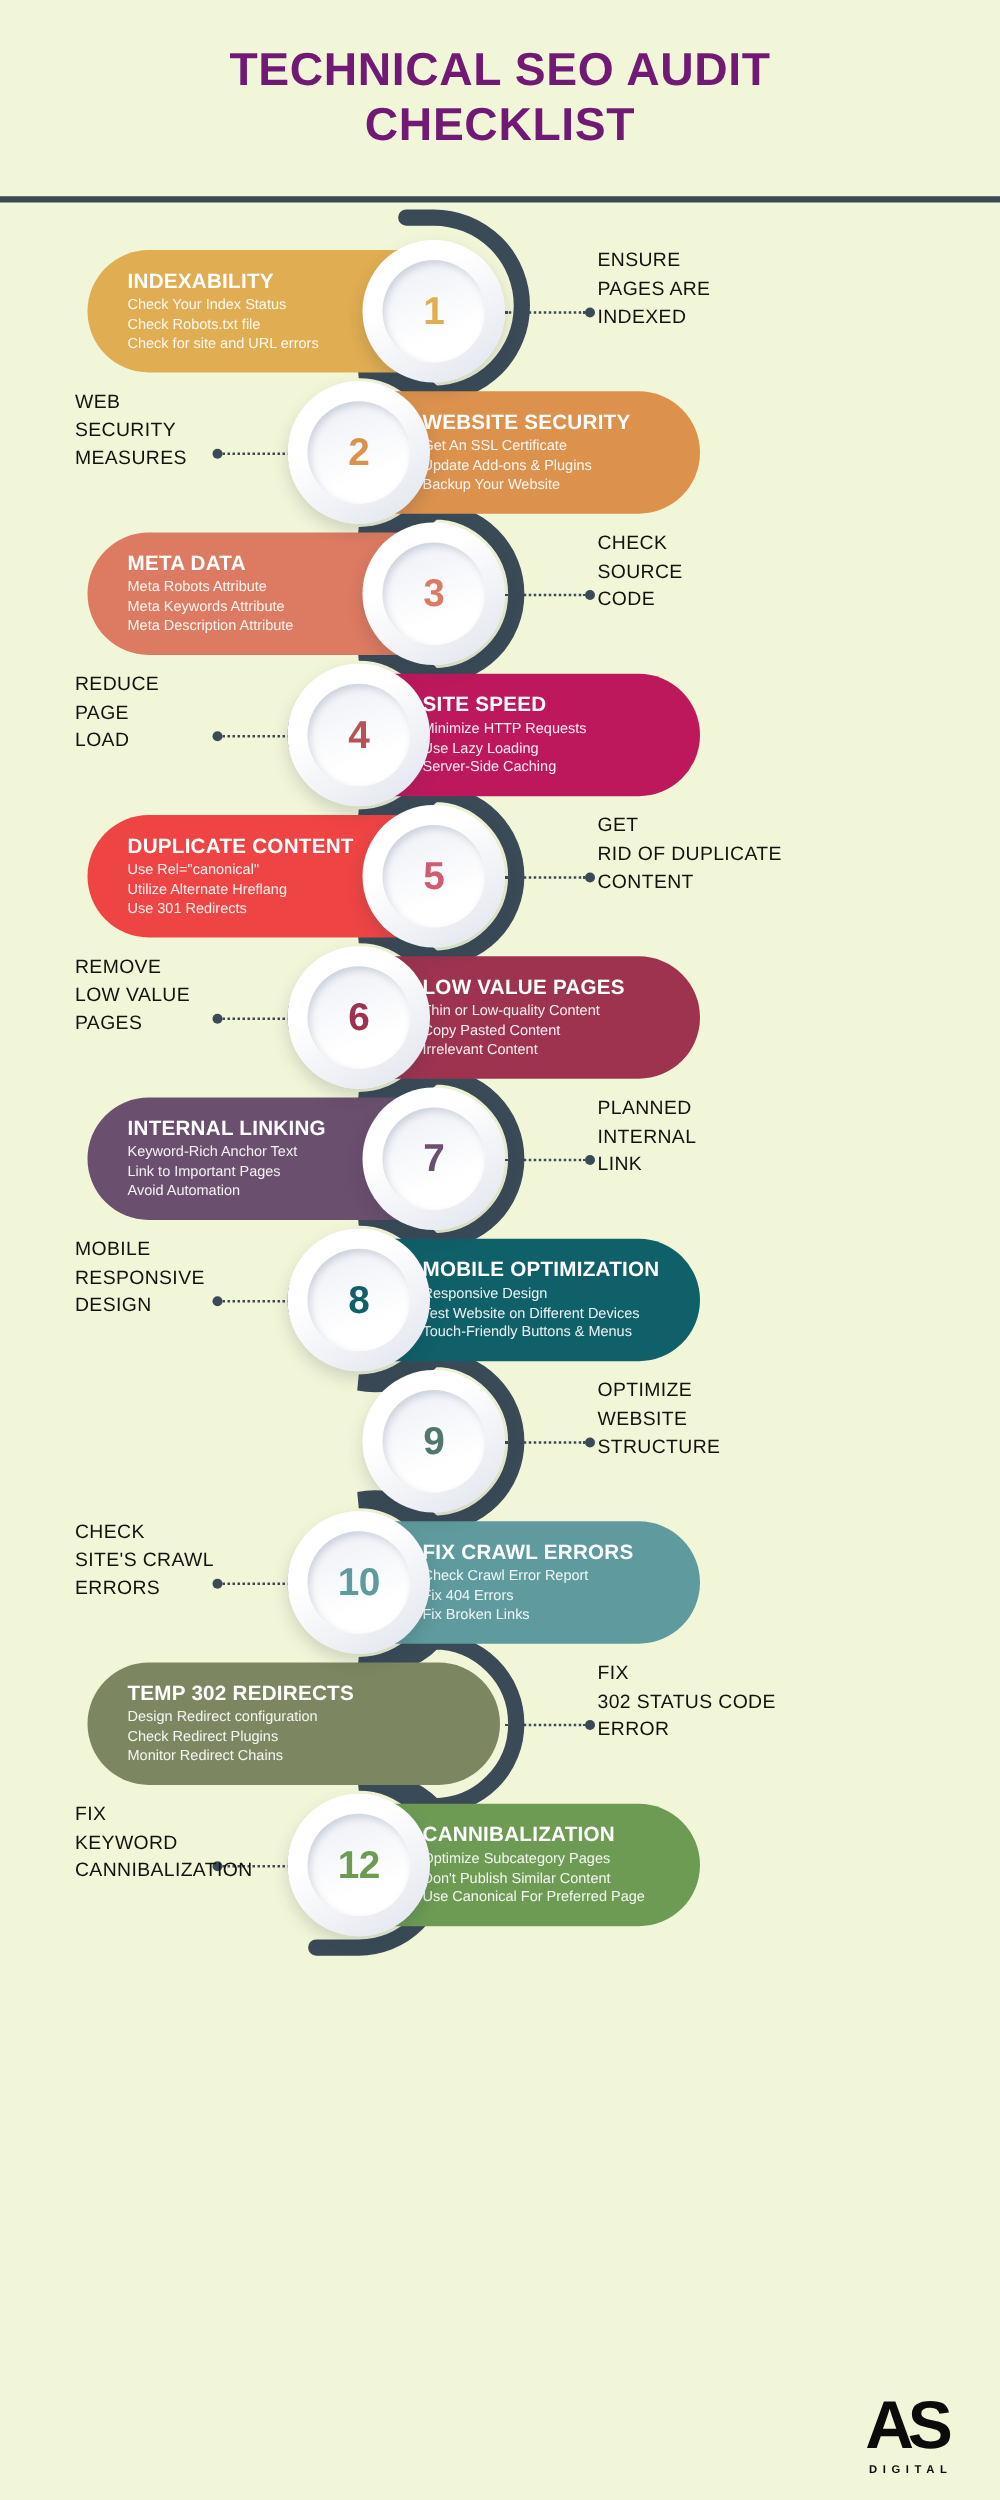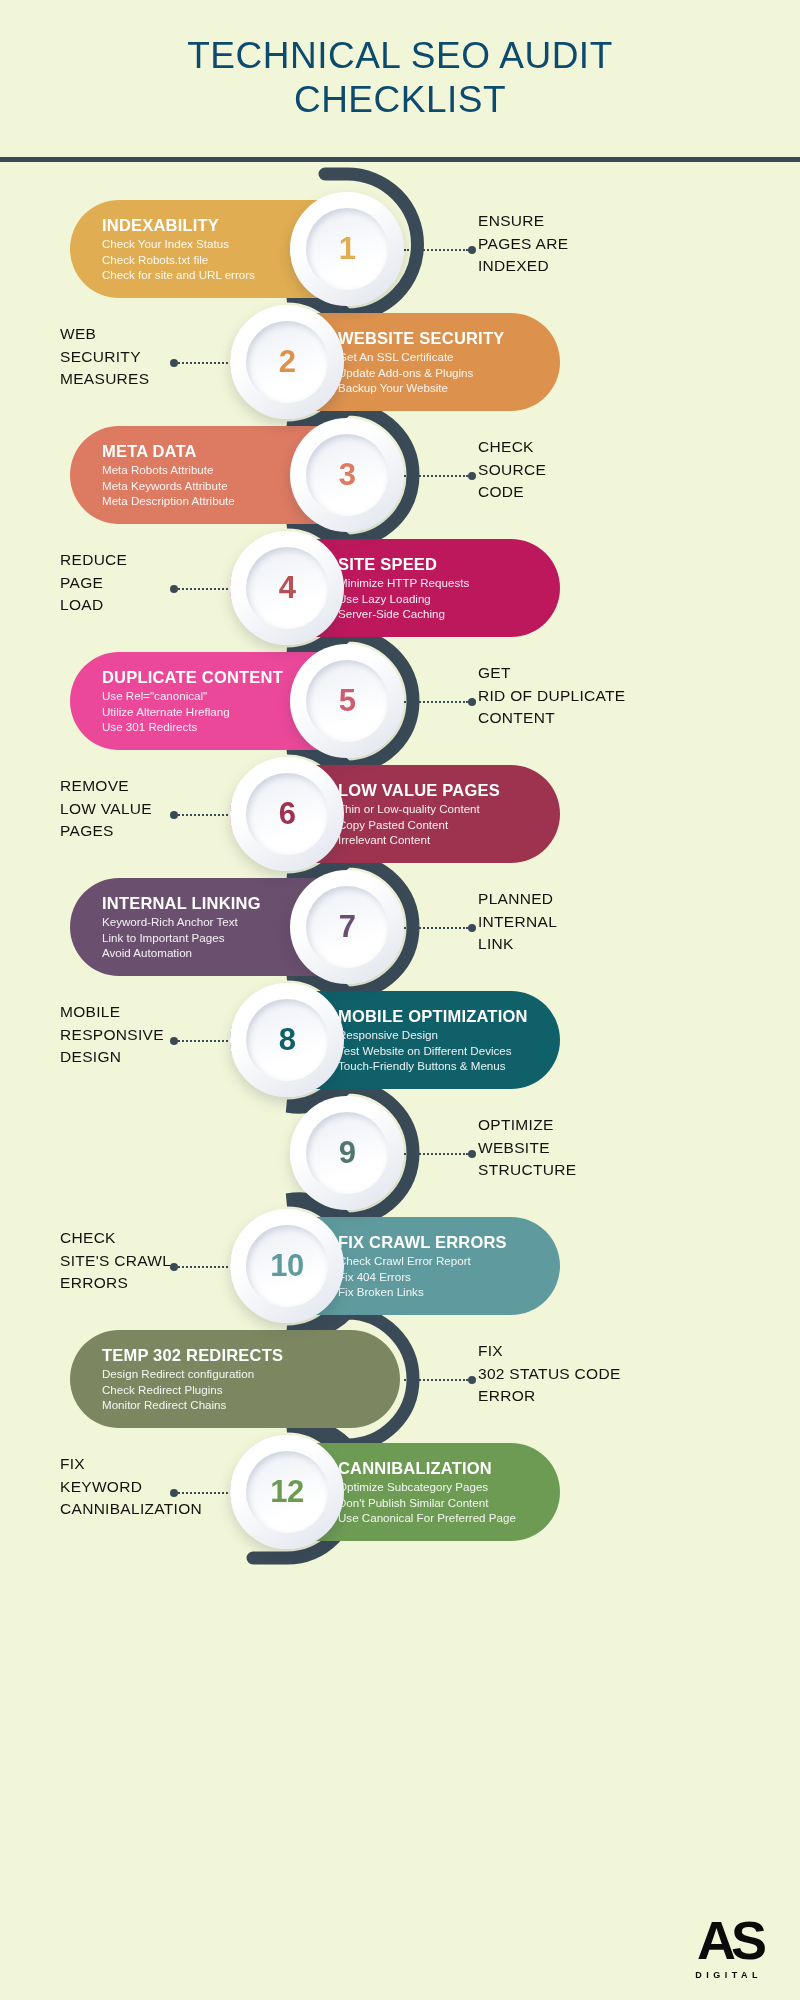--- a/index.html
+++ b/index.html
@@ -14,22 +14,22 @@
 
   
   .header {
     padding: 34px 60px 18px 60px;
     text-align: center;
   }
   .header h1 {
     font-size: 37px;
     line-height: 1.18;
     letter-spacing: 0.5px;
-    font-weight: 400;
-    color: #0c4a6e;
+    font-weight: 700;
+    color: #701a75;
     text-transform: uppercase;
   }
   .header-rule {
     height: 5px;
     background: #3a4a57;
     width: 100%;
     margin-top: 18px;
   }
 
   
@@ -115,21 +115,21 @@
     font-weight: 800;
     z-index: 2;
     letter-spacing: -0.5px;
   }
   .badge.left  { left: 290px; }
   .badge.right { left: 230px; }
 
   
   .caption {
     position: absolute;
-    top: 18px;
+    top: 6px;
     font-size: 15.5px;
     line-height: 1.45;
     color: #14110f;
     letter-spacing: 0.3px;
     text-transform: uppercase;
     z-index: 3;
   }
   .caption.right-side { left: 478px; width: 230px; text-align: left; }
   .caption.left-side  { left: 60px;  width: 200px; text-align: left; }
 
@@ -154,21 +154,21 @@
     flex: 0 0 auto;
   }
   .connector.to-right { left: 404px; width: 72px; }
   .connector.to-left  { left: 170px; width: 70px; }
 
   
   .footer-logo {
     position: absolute;
     right: 38px;
     bottom: 20px;
-    text-align: right;
+    text-align: left;
     z-index: 5;
   }
   .logo-mark {
     font-size: 54px;
     font-weight: 800;
     letter-spacing: -5px;
     color: #0b0b0b;
     line-height: 1;
   }
   .logo-sub {
@@ -278,21 +278,21 @@
           <span class="dot"></span>
           <span class="line"></span>
         </div>
     <div class="caption left-side">
           <div>REDUCE</div>
           <div>PAGE</div>
           <div>LOAD</div>
         </div>
   </div>
       <div class="row">
-    <div class="pill left" style="background:#ec4899">
+    <div class="pill left" style="background:#ef4444">
       <div class="pill-text">
         <div class="pill-title">DUPLICATE CONTENT</div>
         <div class="pill-sub">Use Rel="canonical"</div>
             <div class="pill-sub">Utilize Alternate Hreflang</div>
             <div class="pill-sub">Use 301 Redirects</div>
       </div>
     </div>
     <div class="badge left">
       <span class="badge-num" style="color:#d05c71">5</span>
     </div>

